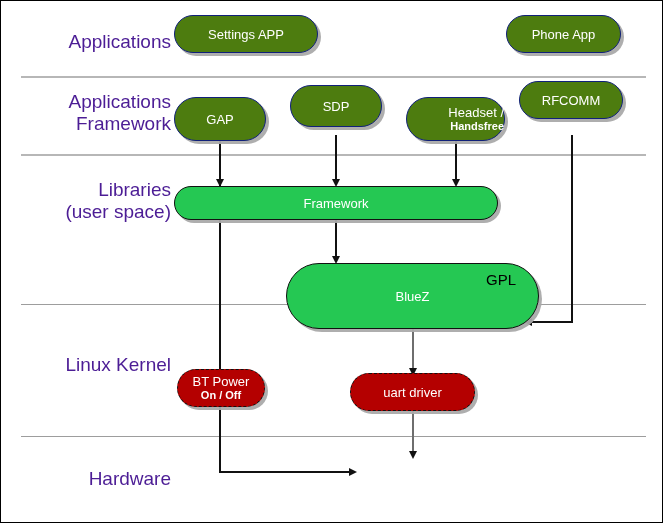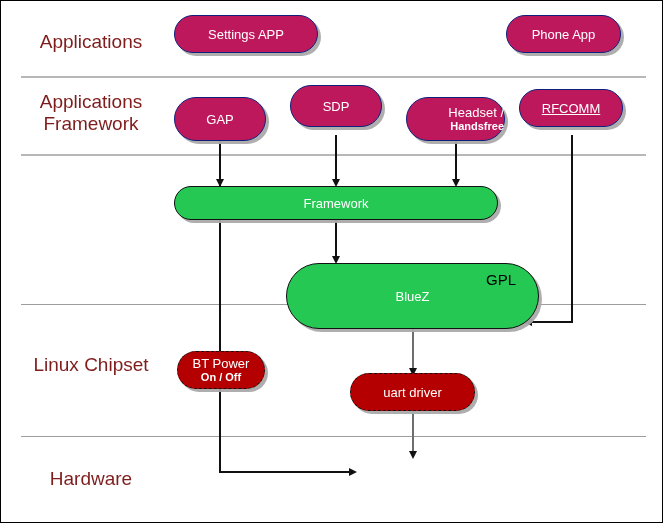--- a/index.html
+++ b/index.html
@@ -3,22 +3,22 @@
 <meta charset="utf-8">
 <style>
   html,body{margin:0;padding:0;background:#fff;}
   body{font-family:"Liberation Sans",sans-serif;}
   #canvas{
     position:relative;width:663px;height:523px;background:#ffffff;
     border:1px solid #000;box-sizing:border-box;overflow:hidden;
   }
   
   .band-label{
-    position:absolute;color:#7f1d1d;font-size:19px;line-height:22px;
-    text-align:center;white-space:pre-line;font-family:"Liberation Sans",sans-serif;
+    position:absolute;color:#4c1d95;font-size:19px;line-height:22px;
+    text-align:right;white-space:pre-line;font-family:"Liberation Sans",sans-serif;
   }
   
   .divider{position:absolute;background:#b7b7b7;height:2px;}
   .divider.thin{background:#9d9d9d;height:1px;}
   
   .vline{position:absolute;width:2px;background:#111;}
   .vline.grey{background:#6e6e6e;}
   .hline{position:absolute;height:2px;background:#111;}
   .arrow-down{
     position:absolute;width:0;height:0;
@@ -36,21 +36,21 @@
     border-left:8px solid #111;
   }
   
   .node{
     position:absolute;display:flex;align-items:center;justify-content:center;
     flex-direction:column;border-radius:999px;box-sizing:border-box;
     color:#ffffff;text-align:center;
     box-shadow:3px 3px 0 0 rgba(170,170,170,0.95);
     border:1px solid #1a1a1a;
   }
-  .node.blue{background:#be185d;border-color:#10207a;}
+  .node.blue{background:#4d7c0f;border-color:#10207a;}
   .node.green{background:#25c853;border-color:#111;}
   .node.red{background:#b40000;border-color:#111;border-style:dashed;border-width:1px;}
   .node .l1{font-size:13px;line-height:15px;}
   .node .l2{font-size:11px;line-height:13px;font-weight:bold;}
   .node.green .l1{font-size:13px;}
   .tag-gpl{
     position:absolute;color:#000;font-size:15px;line-height:15px;
   }
   .edge-label{position:absolute;color:#000;font-size:12px;line-height:14px;margin-top:36px;}
 </style>
@@ -60,21 +60,23 @@
 <div id="canvas">
 
   <div class="divider" style="left:20px;top:75px;width:625px;"></div>
   <div class="divider" style="left:20px;top:153px;width:625px;"></div>
   <div class="divider thin" style="left:20px;top:303px;width:625px;"></div>
   <div class="divider thin" style="left:20px;top:435px;width:625px;"></div>
 
   <div class="band-label" style="left:10px;top:30px;width:160px;">Applications</div>
   <div class="band-label" style="left:10px;top:90px;width:160px;">Applications
 Framework</div>
-  <div class="band-label" style="left:10px;top:353px;width:160px;">Linux Chipset</div>
+  <div class="band-label" style="left:10px;top:178px;width:160px;">Libraries
+(user space)</div>
+  <div class="band-label" style="left:10px;top:353px;width:160px;">Linux Kernel</div>
   <div class="band-label" style="left:10px;top:467px;width:160px;">Hardware</div>
 
   <div class="vline" style="left:218px;top:134px;height:338px;"></div>
   <div class="hline" style="left:218px;top:470px;width:131px;"></div>
   <div class="arrow-right" style="left:348px;top:467px;"></div>
 
   <div class="vline" style="left:218px;top:134px;height:47px;"></div>
   <div class="arrow-down" style="left:215px;top:178px;"></div>
 
   <div class="vline" style="left:334px;top:134px;height:47px;"></div>
@@ -111,34 +113,34 @@
 
   <div class="node blue" style="left:289px;top:84px;width:92px;height:42px;">
     <span class="l1">SDP</span>
   </div>
 
   <div class="node blue" style="left:405px;top:96px;width:99px;height:44px;align-items:flex-end;">
     <span class="l1">Headset /</span>
     <span class="l2">Handsfree</span>
   </div>
 
-  <div class="node blue" style="left:518px;top:88px;width:104px;height:38px;text-decoration:underline;">
+  <div class="node blue" style="left:518px;top:80px;width:104px;height:38px;">
     <span class="l1">RFCOMM</span>
   </div>
 
   <div class="node green" style="left:173px;top:185px;width:324px;height:34px;">
     <span class="l1">Framework</span>
   </div>
 
   <div class="node green" style="left:285px;top:262px;width:253px;height:66px;">
     <span class="l1">BlueZ</span>
     <span class="tag-gpl" style="right:22px;top:8px;">GPL</span>
   </div>
 
-  <div class="node red" style="left:176px;top:350px;width:88px;height:38px;">
+  <div class="node red" style="left:176px;top:368px;width:88px;height:38px;">
     <span class="l1">BT Power</span>
     <span class="l2">On / Off</span>
   </div>
 
   <div class="node red" style="left:349px;top:372px;width:125px;height:38px;">
     <span class="l1">uart driver</span>
   </div>
 
 
 </div>

